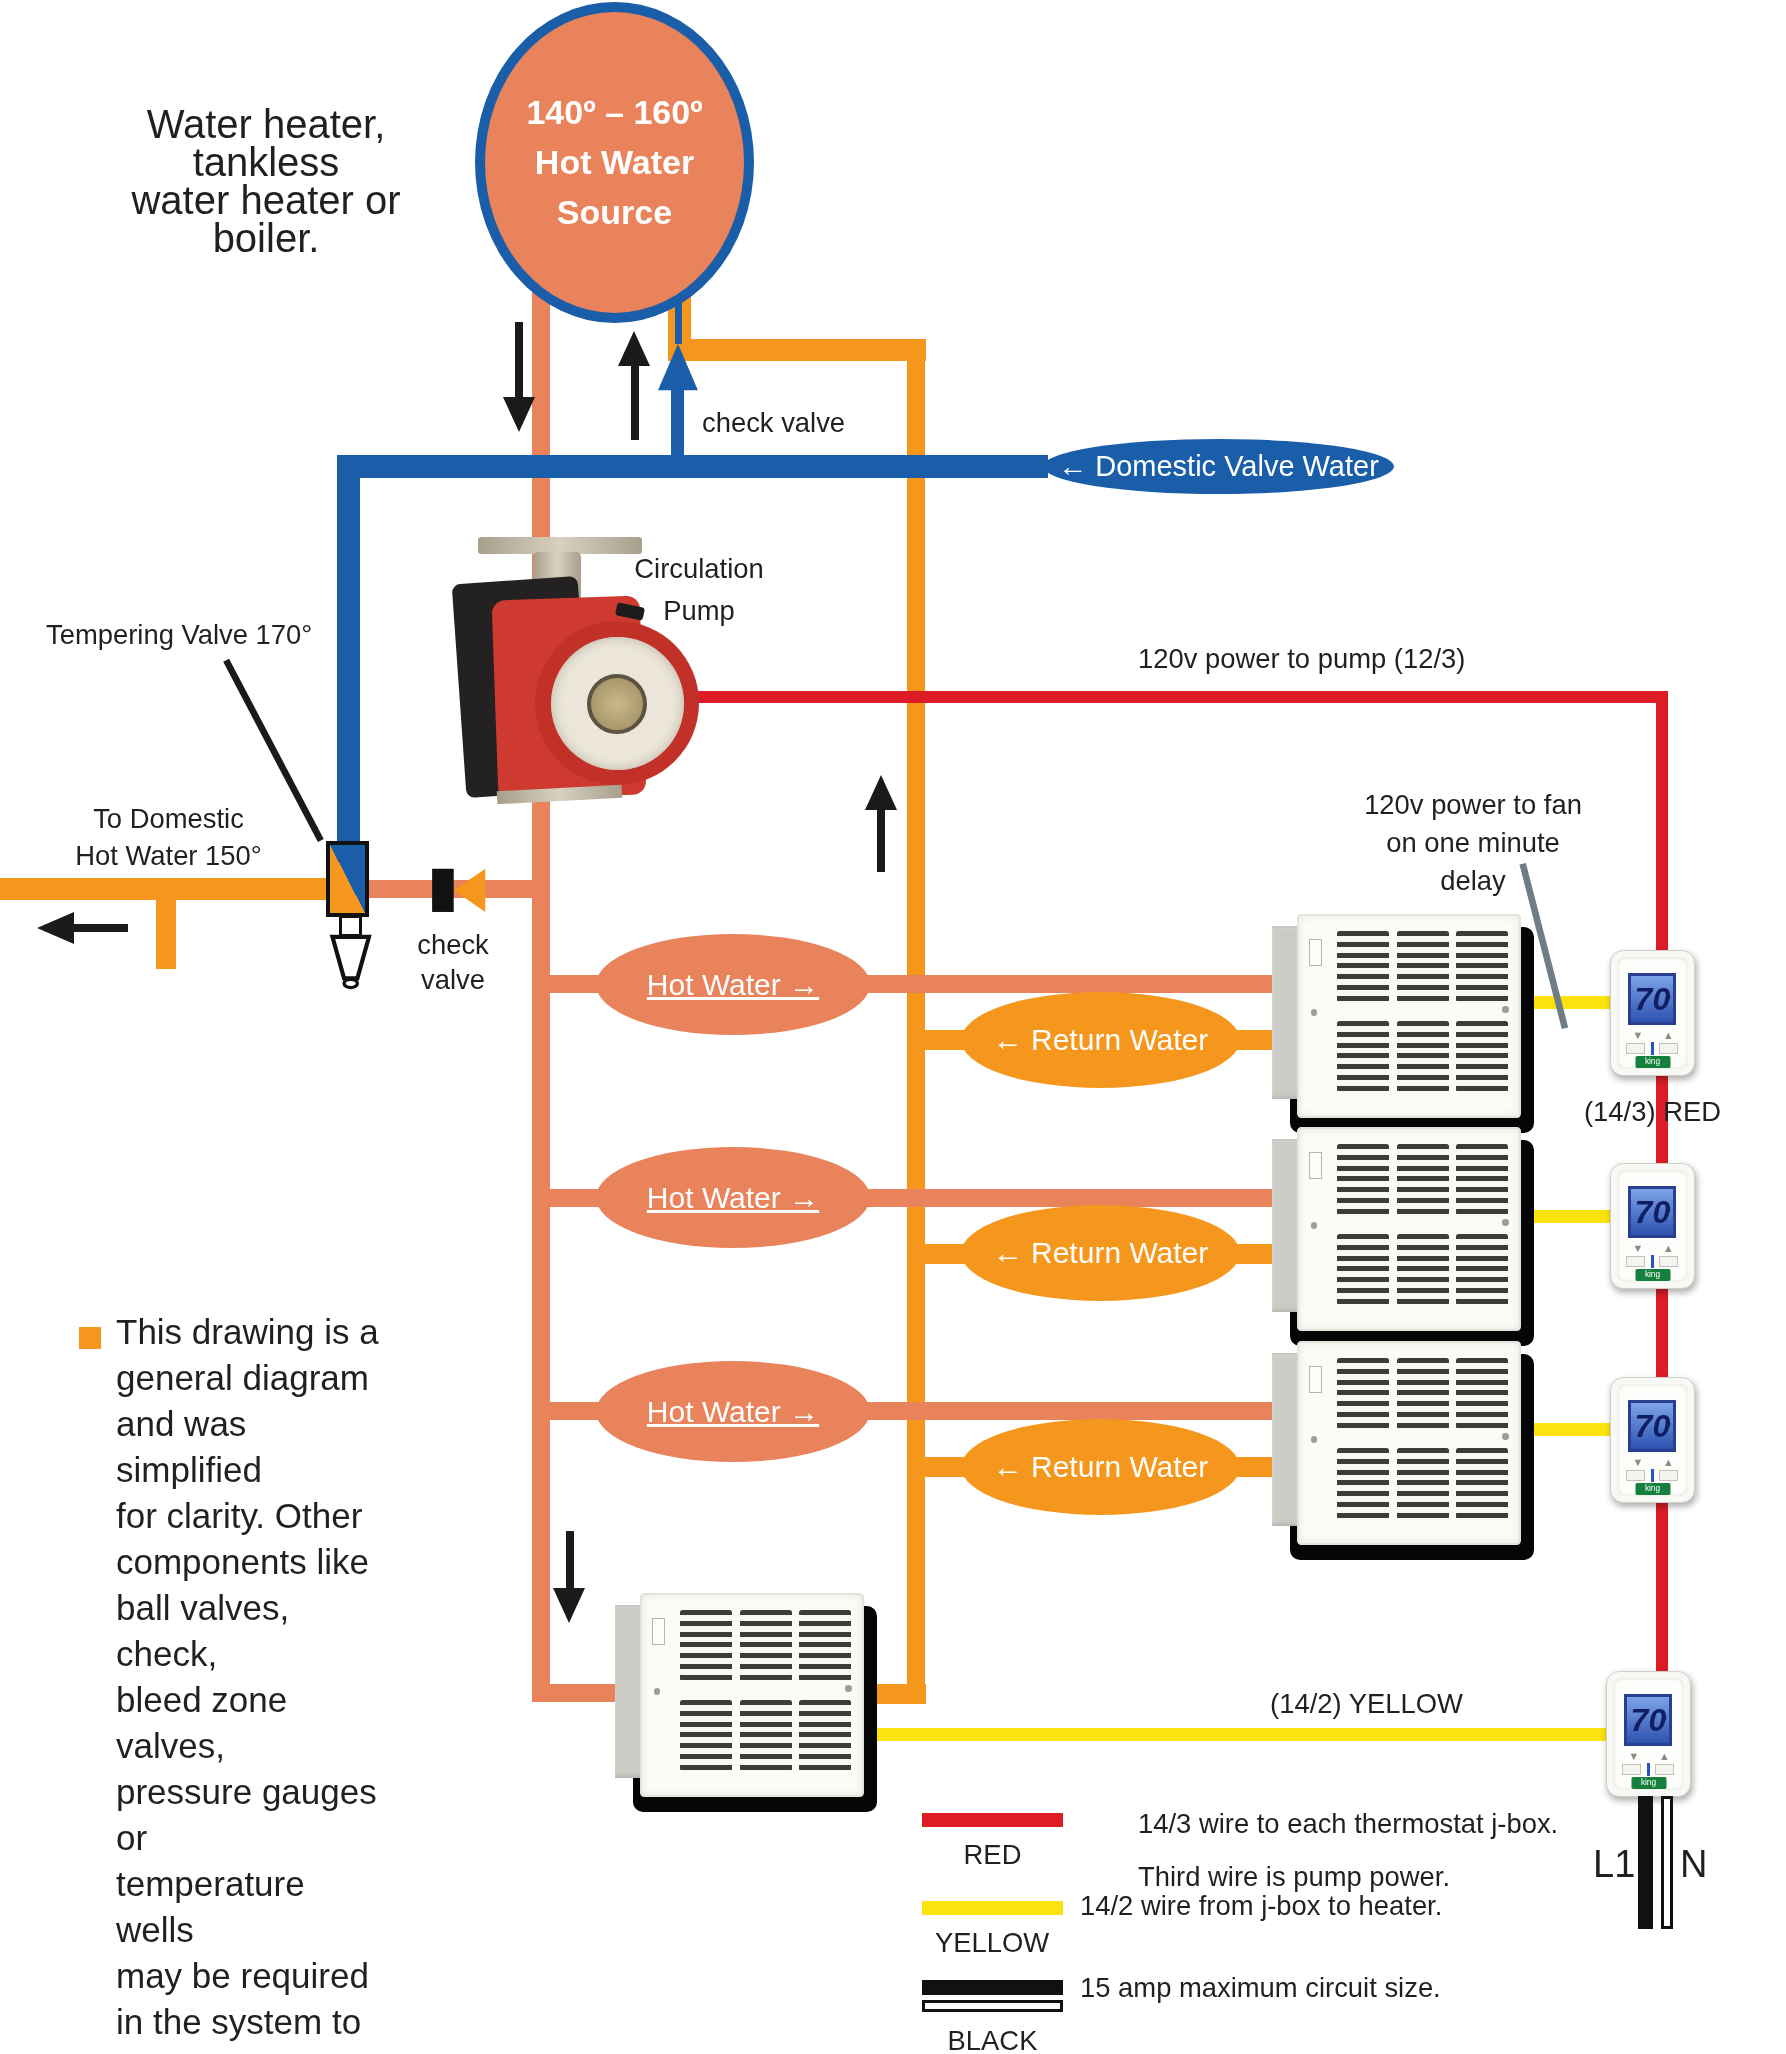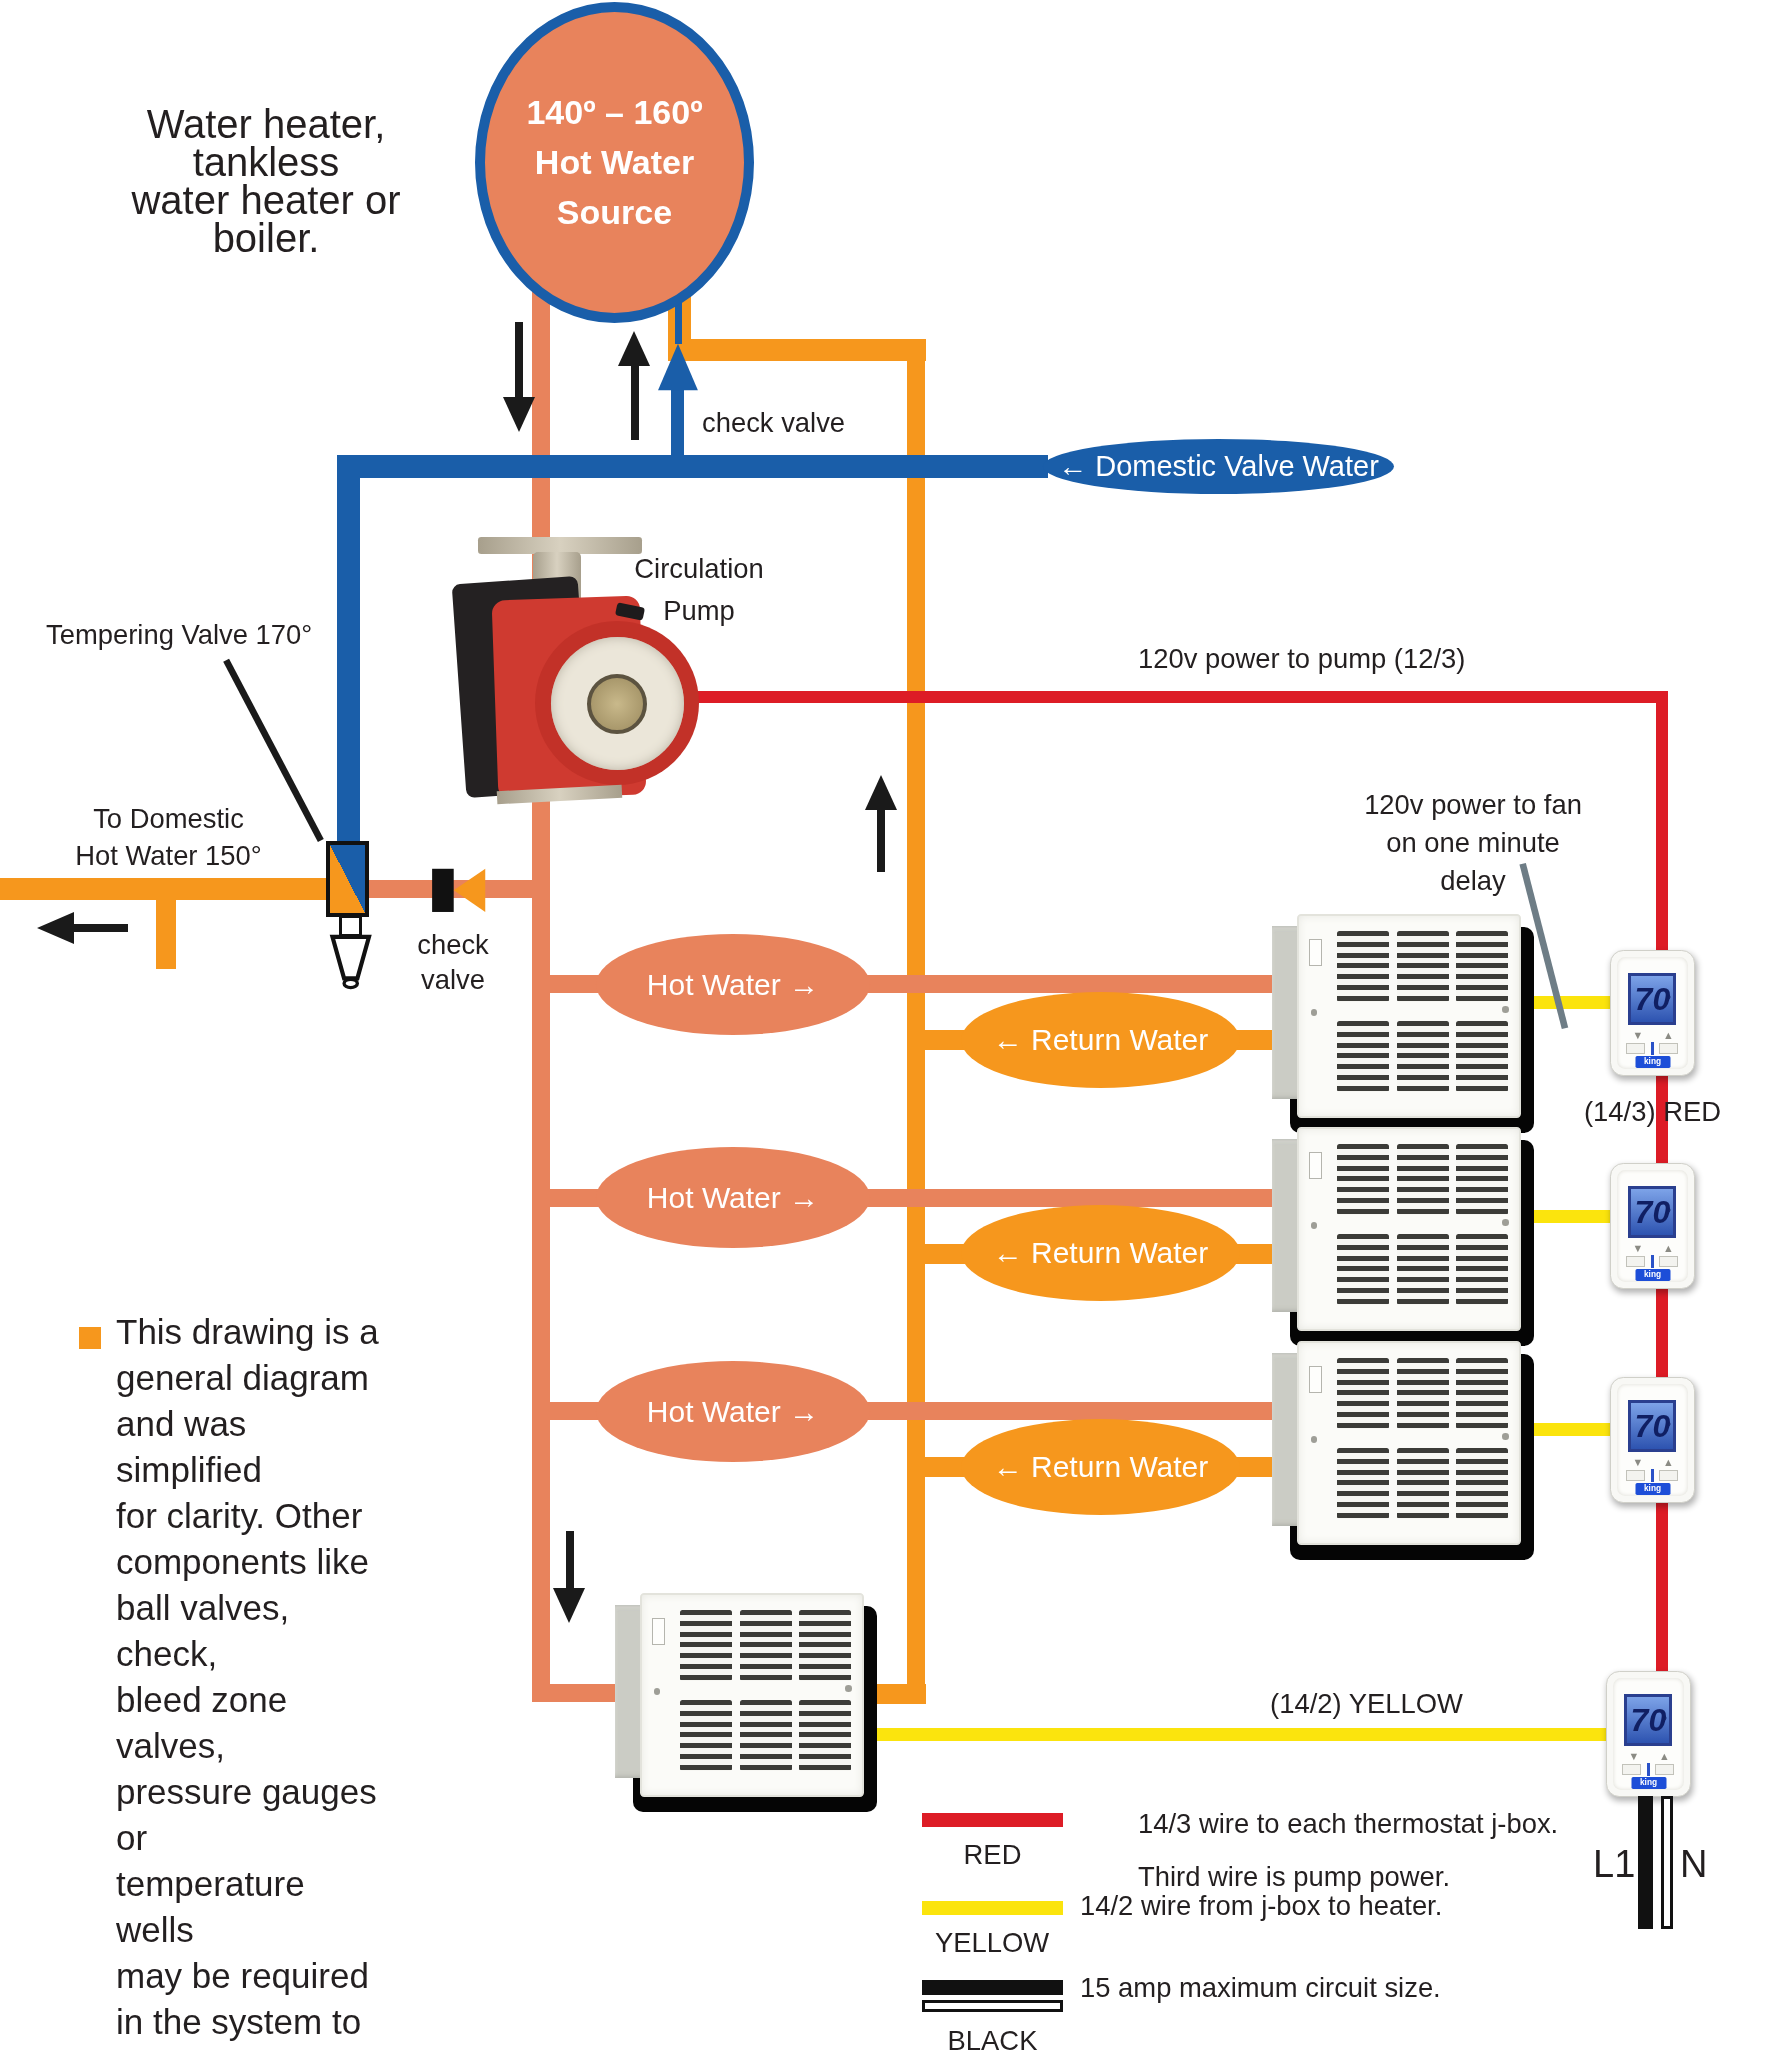--- a/index.html
+++ b/index.html
@@ -16,21 +16,21 @@
   
   .lbl{position:absolute;white-space:pre-line;color:#231f20;}
   .f33{font-size:27.4px;line-height:37px;}
   .f36{font-size:40px;line-height:38px;}
   .f42{font-size:35px;line-height:46px;}
   .f46{font-size:38px;line-height:43px;}
   .ctr{text-align:center;}
   
   .oval{position:absolute;border-radius:50%;display:flex;align-items:center;justify-content:center;
         color:#fff;font-size:30px;white-space:nowrap;}
-  .oval-salmon{background:var(--salmon,#E8835C);}
+  .oval-salmon{background:var(--salmon,#E8835C);text-decoration:underline;}
   .oval-orange{background:var(--orange,#F6971D);}
   .oval-blue{background:var(--blue,#1A5EA9);font-size:29px;}
   
   .aline{position:absolute;background:#1a1a1a;}
   .ahead{position:absolute;width:0;height:0;}
   .ahead.down{border-left:16px solid transparent;border-right:16px solid transparent;border-top:35px solid #1a1a1a;}
   .ahead.up{border-left:16px solid transparent;border-right:16px solid transparent;border-bottom:35px solid #1a1a1a;}
   .ahead.left{border-top:16px solid transparent;border-bottom:16px solid transparent;border-right:37px solid #1a1a1a;}
   
   .source{position:absolute;left:475px;top:1.7px;width:279px;height:321px;border-radius:50%;
@@ -65,22 +65,22 @@
          box-sizing:border-box;border-radius:13.3px;box-shadow:1.7px 3.3px 6.6px rgba(0,0,0,.3);}
   .tstat .plate{position:absolute;left:5.8px;top:5.8px;right:5.8px;bottom:5.8px;background:#fdfdfb;border-radius:8.3px;
                 box-shadow:inset 0 0 4.2px #dddcd4;}
   .tstat .lcd{position:absolute;left:17.4px;top:21.6px;width:48px;height:52px;box-sizing:border-box;
               border:3.3px solid #2a3f8f;background:linear-gradient(180deg,#7da3e8,#2d53b0);
               color:#101f63;font-weight:bold;font-style:italic;font-size:32px;text-align:center;line-height:47px;}
   .tstat .lcd sup{position:absolute;right:2.5px;top:1.7px;font-size:12.5px;font-style:normal;}
   .tstat .tri{position:absolute;top:78px;font-size:10.8px;color:#8b8b84;}
   .tstat .btn{position:absolute;top:92px;width:19px;height:10.8px;border:1.7px solid #c2c2ba;background:#f3f3ef;box-sizing:border-box;}
   .tstat .tick{position:absolute;top:91px;left:40px;width:3.3px;height:12.5px;background:#2a52c8;}
-  .tstat .brand{position:absolute;bottom:7.5px;left:50%;transform:translateX(-50%);width:35px;height:11.6px;background:#1d4ed8;
-                border-radius:1.7px;color:#fff;font-size:8.3px;line-height:11.6px;text-align:center;font-weight:bold;}
+  .tstat .brand{position:absolute;bottom:7.5px;left:50%;transform:translateX(-50%);width:35px;height:11.6px;background:#15803d;
+                border-radius:1.7px;color:#fff;font-size:8.3px;line-height:11.6px;text-align:center;}
   
   .pump-metal{background:linear-gradient(90deg,#a79f8c,#d8d1c0,#a79f8c);}
   
   .swatch{position:absolute;width:141px;height:14px;}
   .bar-outline{position:absolute;box-sizing:border-box;border:3.3px solid #111;background:#fff;}
 </style>
 </head>
 <body>
 
 <div class="canvas">

